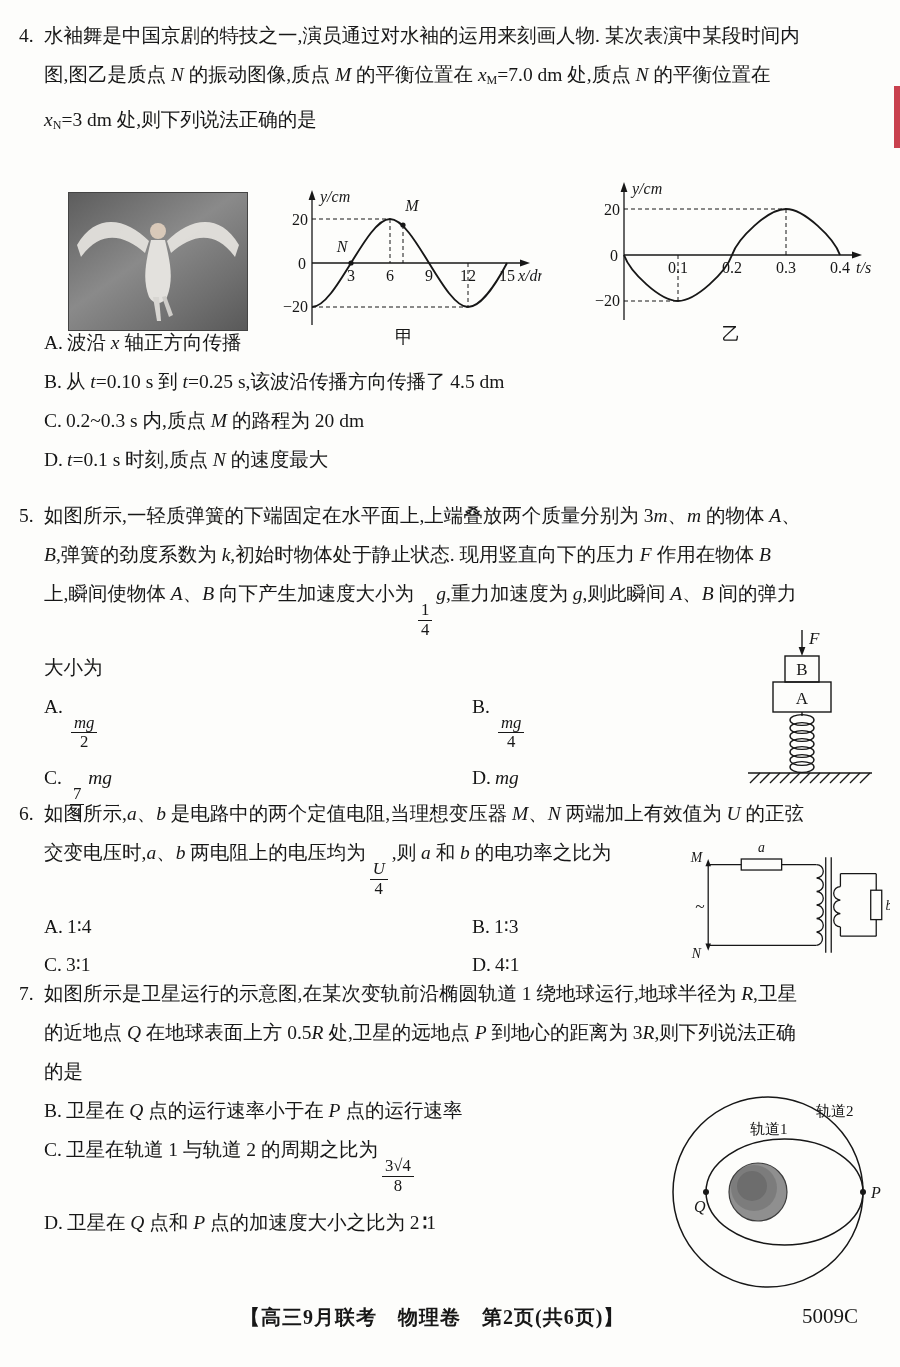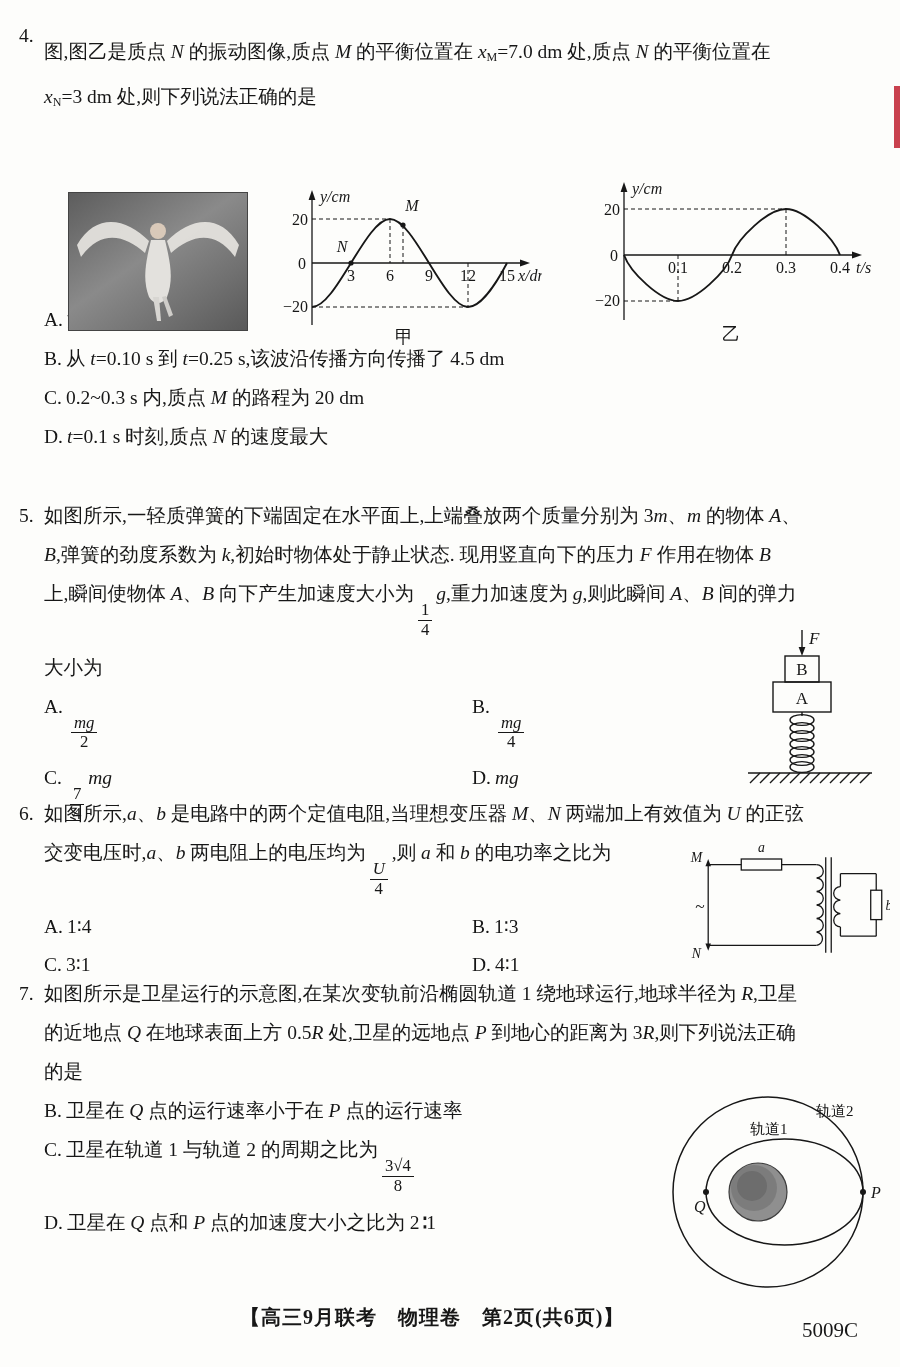--- a/index.html
+++ b/index.html
@@ -27,36 +27,37 @@
   .frac .num { padding:0 3px; border-bottom:1.4px solid currentColor; display:block; text-align:center; }
   .frac .den { padding:0 3px; display:block; text-align:center; }
   .figure { position:absolute; }
   .photo {
     left:68px; top:192px; width:180px; height:139px;
     background:linear-gradient(145deg,#5d5d5d 0%,#8a8a8a 45%,#707070 75%,#595959 100%);
     border:1px solid #444; box-sizing:border-box;
   }
   .footer { position:absolute; top:1304px; left:0; width:900px; height:40px;text-align:right; }
   .footer-main { position:absolute; left:240px; top:0; font-weight:bold; font-size:20px; letter-spacing:1px; }
-  .footer-code { position:absolute; left:802px; top:14px; font-size:21px; }
+  .footer-code { position:absolute; left:802px; top:0; font-size:21px; }
   .red-bar { position:absolute; right:0; top:86px; width:6px; height:62px; background:#c9414e; }
   svg text { font-family:"Liberation Serif","DejaVu Serif",serif; fill:#171717; }
   svg .it { font-style:italic; }
   svg .ax { stroke:#171717; stroke-width:1.3; fill:none; }
   svg .curve { stroke:#171717; stroke-width:1.9; fill:none; }
   svg .dash { stroke:#171717; stroke-width:1; fill:none; stroke-dasharray:4 3; }
   svg .wire { stroke:#171717; stroke-width:1.4; fill:none; }
   svg .boxl { stroke:#171717; stroke-width:1.4; fill:none; }
 </style>
 </head>
 <body>
 
 <div class="section q4">
   <div class="line">
     <span class="qnum">4.</span>
+    <span>水袖舞是中国京剧的特技之一,演员通过对水袖的运用来刻画人物. 某次表演中某段时间内</span>
   </div>
   <div class="line"><span>图,图乙是质点 <i>N</i> 的振动图像,质点 <i>M</i> 的平衡位置在 <i>x</i><sub>M</sub>=7.0 dm 处,质点 <i>N</i> 的平衡位置在</span></div>
   <div class="line"><span><i>x</i><sub>N</sub>=3 dm 处,则下列说法正确的是</span></div>
   <div class="spacer-figs"></div>
   <div class="optline"><span class="lbl">A.</span><span>波沿 <i>x</i> 轴正方向传播</span></div>
   <div class="optline"><span class="lbl">B.</span><span>从 <i>t</i>=0.10 s 到 <i>t</i>=0.25 s,该波沿传播方向传播了 4.5 dm</span></div>
   <div class="optline"><span class="lbl">C.</span><span>0.2~0.3 s 内,质点 <i>M</i> 的路程为 20 dm</span></div>
   <div class="optline"><span class="lbl">D.</span><span><i>t</i>=0.1 s 时刻,质点 <i>N</i> 的速度最大</span></div>
 </div>
 

